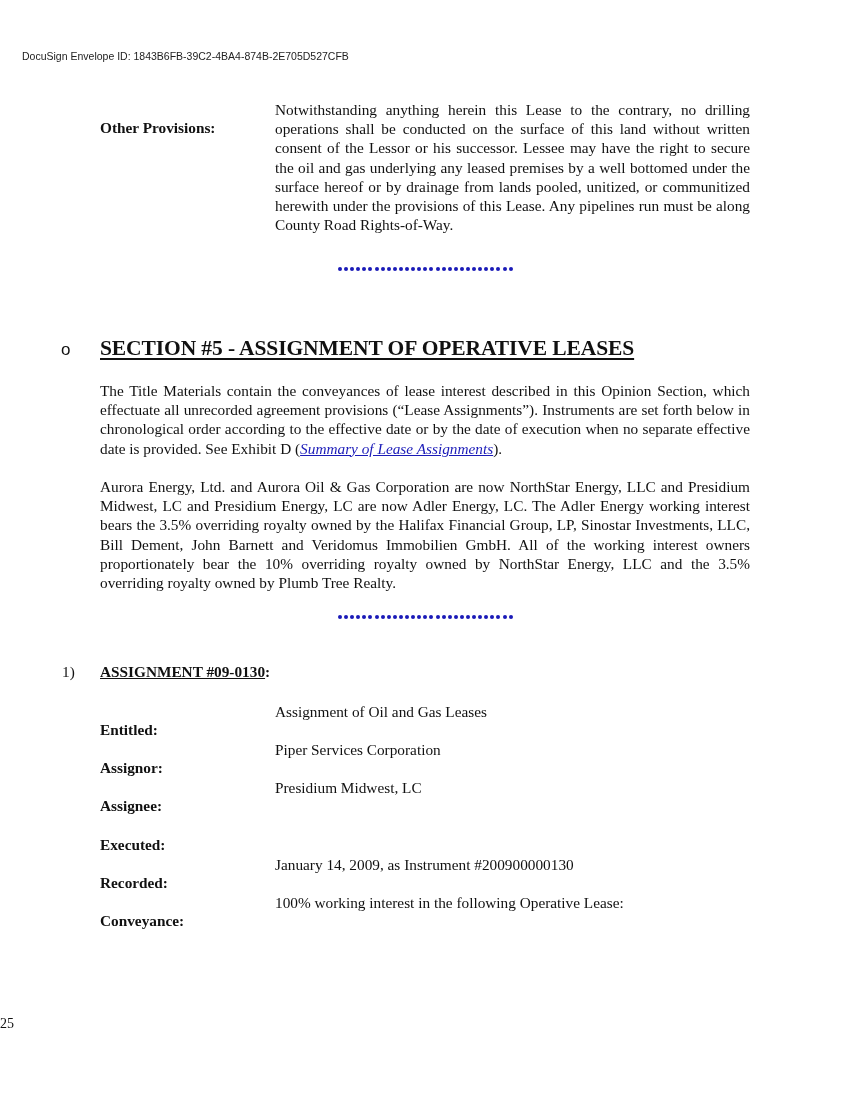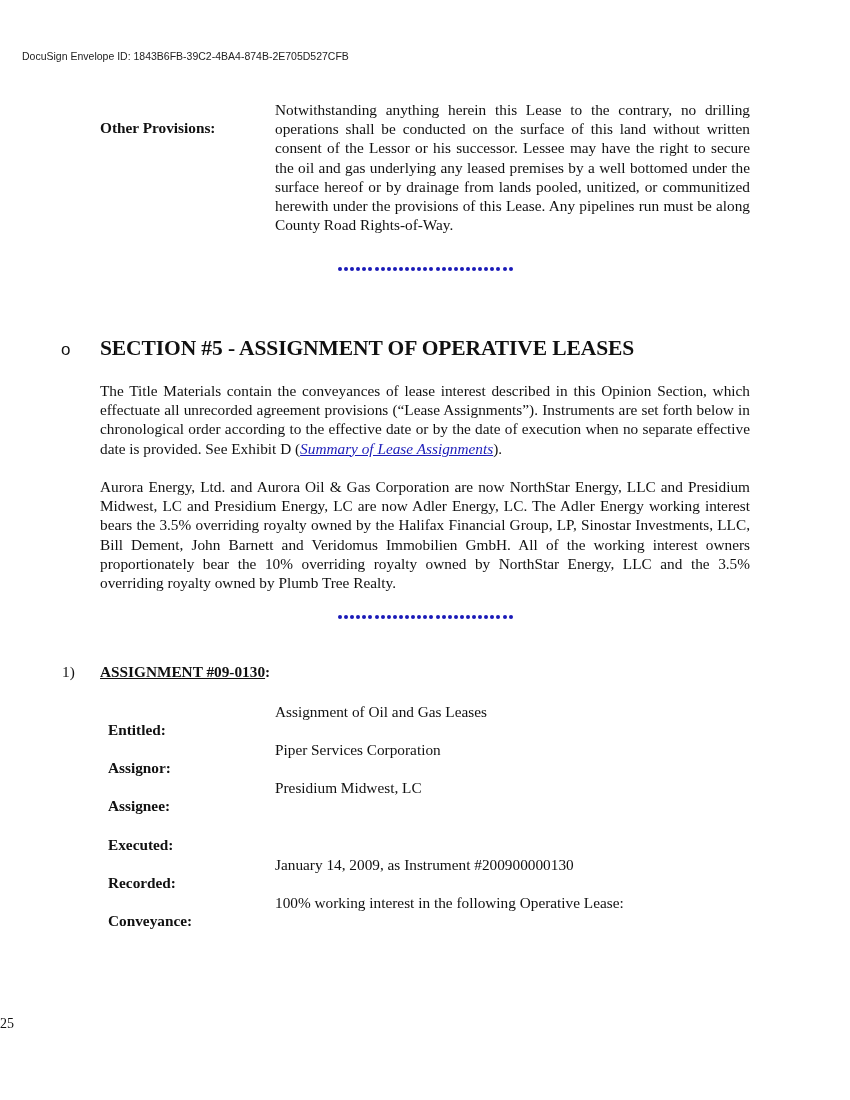--- a/index.html
+++ b/index.html
@@ -24,36 +24,36 @@
     display: flex; justify-content: space-between; align-items: center;
   }
   .dot { width: 4px; height: 4px; border-radius: 50%; background: #1a1ab8; }
   .section-bullet {
     position: absolute; left: 61px; top: 340px;
     font-family: "Liberation Sans", "DejaVu Sans", sans-serif;
     font-size: 17px; line-height: 20px;
   }
   .section-title {
     position: absolute; left: 100px; top: 336px;
-    font-size: 21.5px; font-weight: bold; 
+    font-size: 21.5px; font-weight: bold; text-decoration: underline;
     text-decoration-thickness: 2px; text-underline-offset: 3px;
     white-space: nowrap; letter-spacing: -0.1px;
   }
   .para {
     position: absolute; left: 100px; width: 650px;
     font-size: 15.3px; line-height: 19.2px; text-align: justify; text-align-last: left;
   }
   .link { color: #1a1ab8; font-style: italic; text-decoration: underline; }
   .assign-num { position: absolute; left: 62px; top: 663px; font-size: 15.3px; }
   .assign-title {
     position: absolute; left: 100px; top: 663px; font-size: 15.3px; font-weight: bold;
   }
   .assign-title .u { text-decoration: underline; }
   .field { position: absolute; left: 100px; width: 650px; font-size: 15.3px; line-height: 19px; height: 19px; }
-  .field .label { left: 8px; text-align: center; }
+  .field .label { left: 0; text-align: center; }
   .field .value { left: 175px; width: 475px; text-align: left; }
   .page-num { position: absolute; top: 1016px; left: 0; width: 850px; text-align: left; font-size: 14px; }
 </style>
 </head>
 <body>
 
 <div class="envelope">DocuSign Envelope ID: 1843B6FB-39C2-4BA4-874B-2E705D527CFB</div>
 
 <div class="row" style="top:100px; height:140px;">
   <span class="label">Other Provisions:</span>

